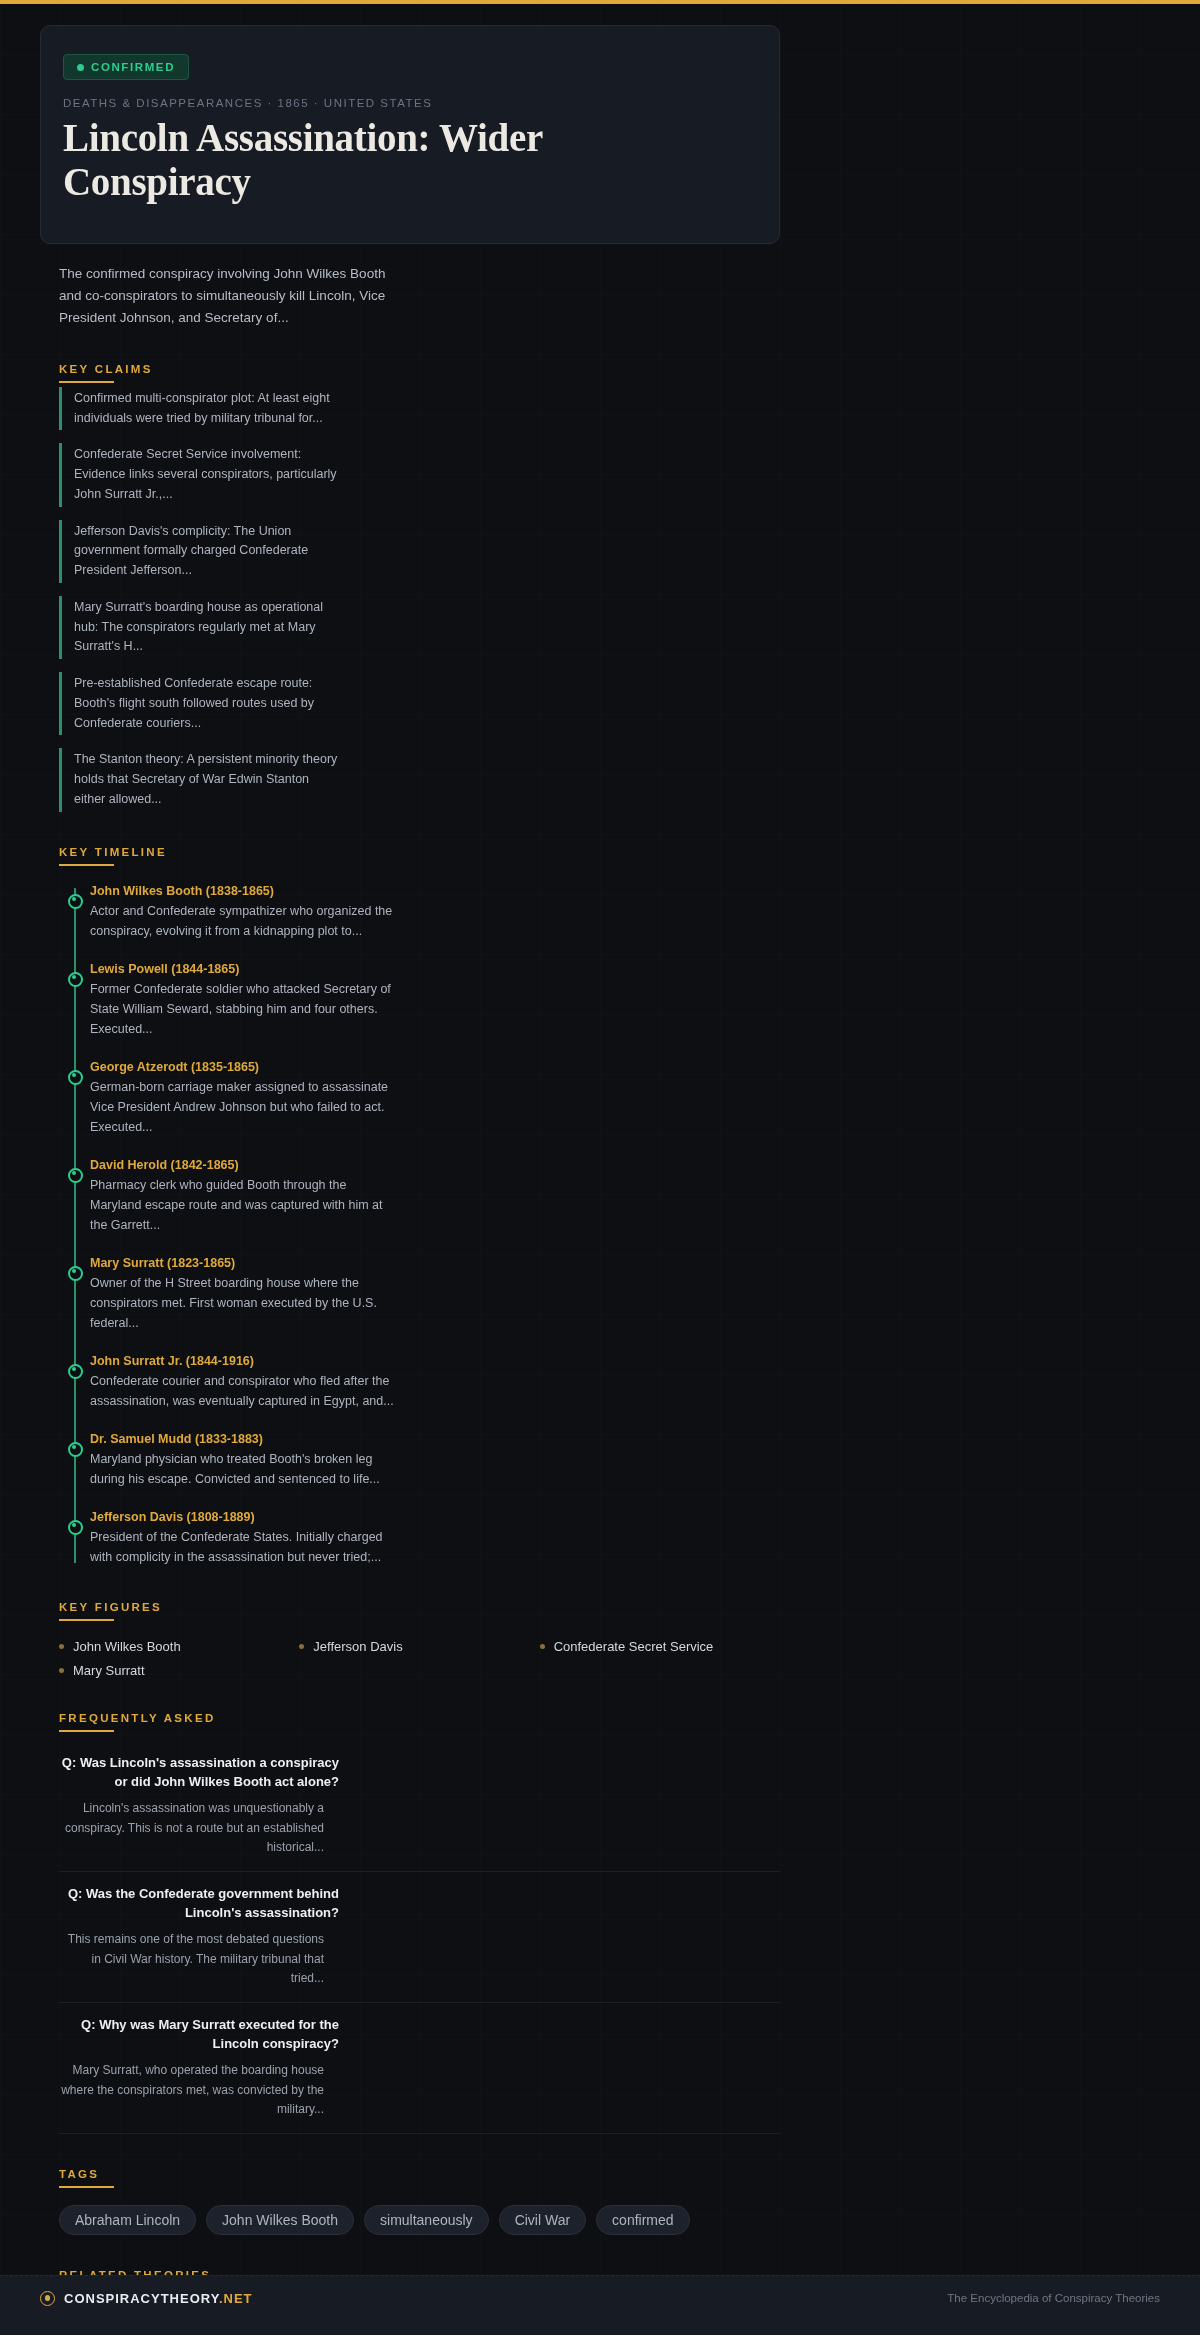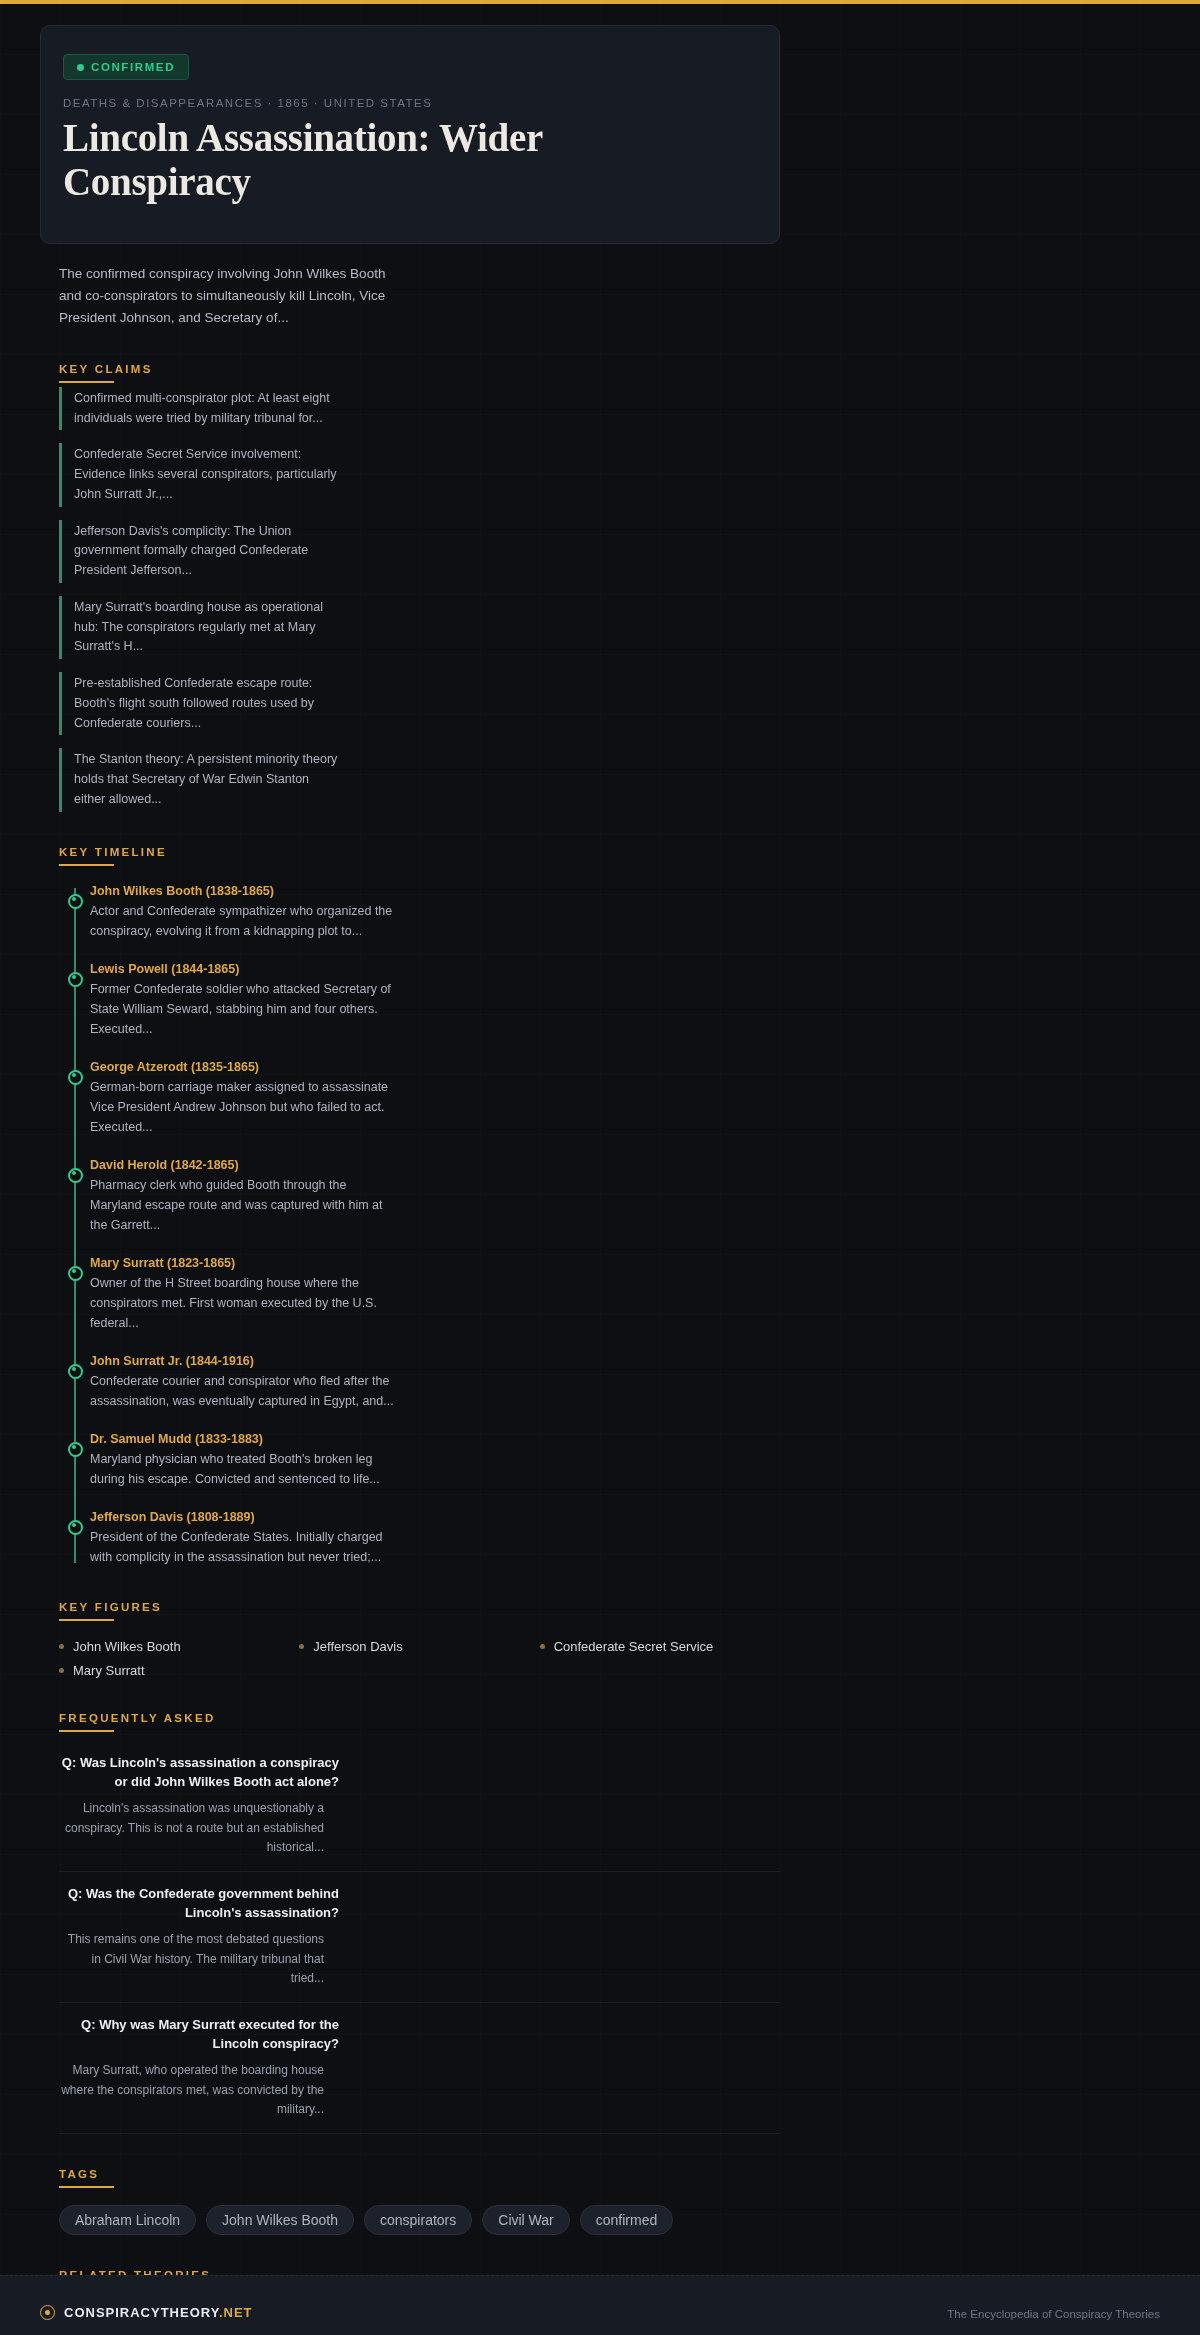--- a/index.html
+++ b/index.html
@@ -125,21 +125,21 @@
   .rel { font-size:12px; color:#8b919c; }
 
   
   .footer {
     position:absolute; left:0; top:2275px; width:1200px; height:60px;
     background:#171b24;
     border-top:1px dashed #262b33;
   }
   .footer-inner {
     position:absolute; left:40px; top:0; width:1120px; height:44px;
-    display:flex; align-items:flex-end; justify-content:space-between;
+    display:flex; align-items:center; justify-content:space-between;
   }
   .brand { display:flex; align-items:center; gap:9px; }
   .brand-mark {
     width:15px; height:15px; border-radius:50%;
     border:1.6px solid #e0a93b; position:relative; flex:none;
   }
   .brand-mark:after {
     content:""; position:absolute; left:3.7px; top:3.7px;
     width:5.6px; height:5.6px; border-radius:50%; background:#e0a93b;
   }
@@ -260,21 +260,21 @@
         </div>
       </div>
     </div>
 
     <div class="sect">
       <div class="sect-head">TAGS</div>
       <div class="sect-rule"></div>
       <div class="tags">
         <span class="tag">Abraham Lincoln</span>
         <span class="tag">John Wilkes Booth</span>
-        <span class="tag">conspirators</span>
+        <span class="tag">simultaneously</span>
         <span class="tag">Civil War</span>
         <span class="tag">confirmed</span>
       </div>
     </div>
 
     <div class="sect">
       <div class="sect-head">RELATED THEORIES</div>
       <div class="sect-rule"></div>
       <div class="related">
         <a class="rel">→ Garfield Assassination</a>

